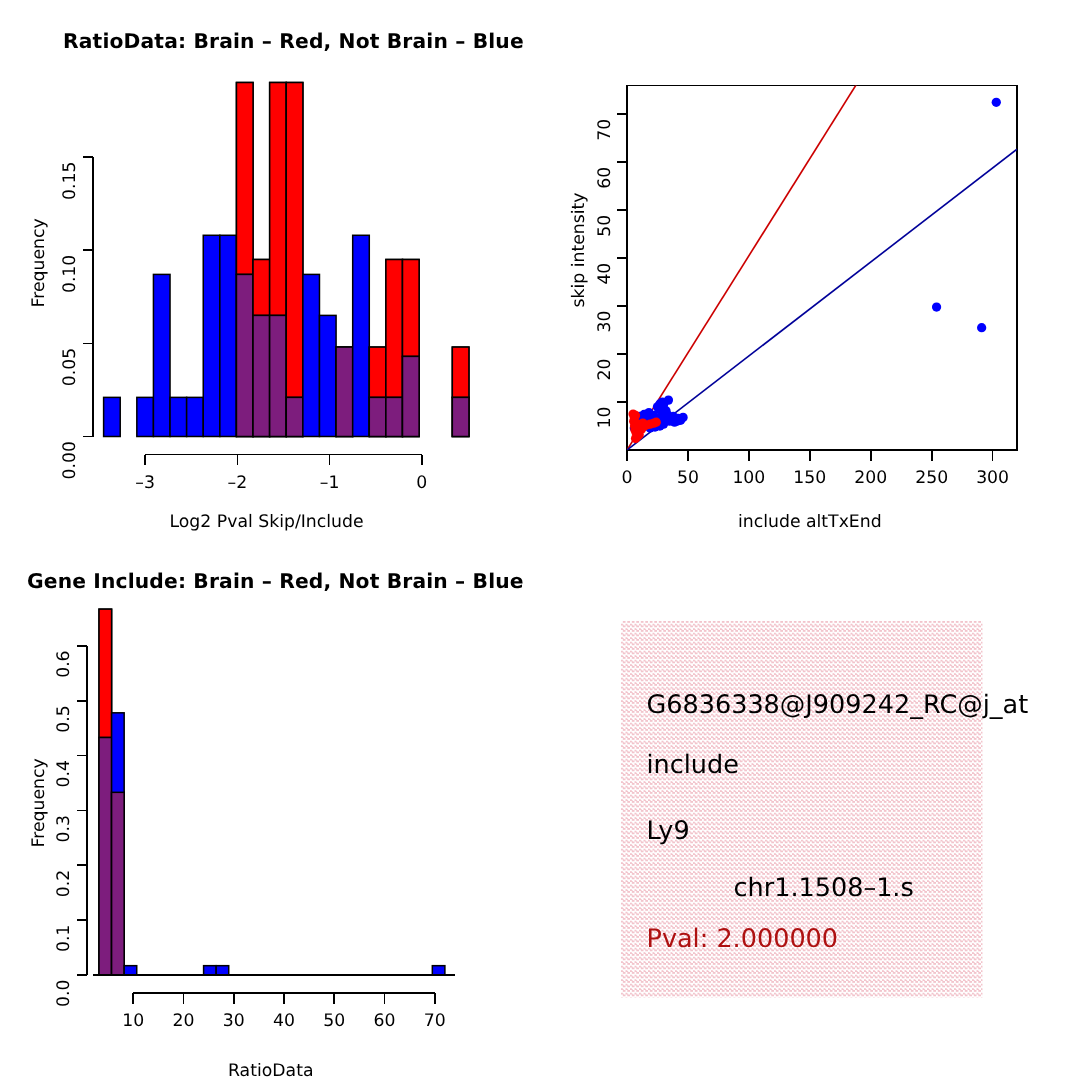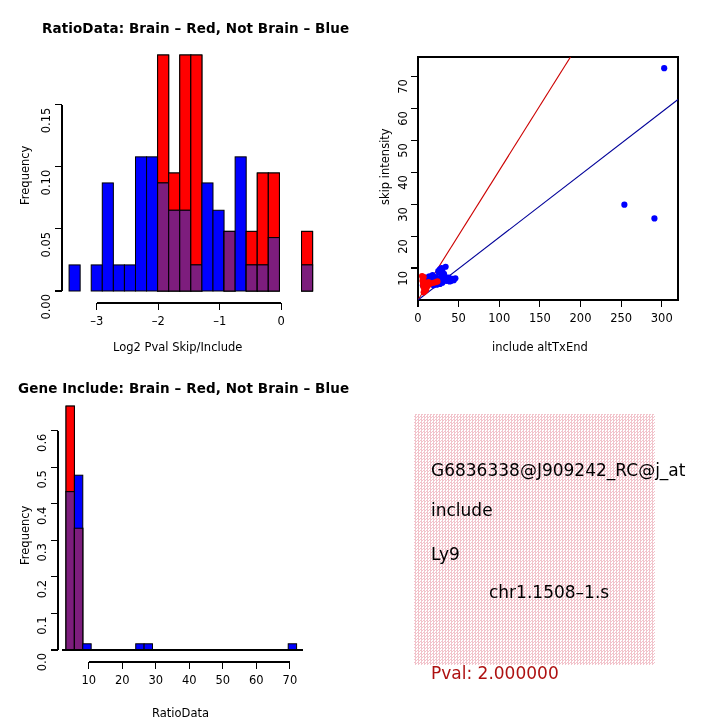--- a/index.html
+++ b/index.html
@@ -7,21 +7,21 @@
        font-family:"DejaVu Sans","Liberation Sans",sans-serif;color:#000;}
   #root{position:relative;width:720px;height:720px;}
   .panel{position:absolute;}
   .ptitle{position:absolute;font-weight:bold;font-size:13.5px;white-space:nowrap;
           letter-spacing:.1px;}
   .axlabel{position:absolute;font-size:11.5px;white-space:nowrap;}
   .vert{transform-origin:0 0;}
   svg{display:block;position:absolute;left:0;top:0;overflow:visible;}
   .infobox{position:absolute;}
   .infotxt{position:absolute;font-size:17px;white-space:nowrap;color:#000;}
-  .infotxt.pv{color:#AE1111;margin-top:47px;}
+  .infotxt.pv{color:#AE1111;}
 </style>
 </head>
 <body>
 
 <div id="root">
 
   <div class="panel" style="left:0;top:0;width:360px;height:360px;">
     <div class="ptitle" style="left:42px;top:20px;">RatioData: Brain – Red, Not Brain – Blue</div>
     <svg id="svg-hist1" width="360" height="360">
         <rect x="69.07499999999999" y="264.9157894736842" width="11.070000000000007" height="26.084210526315815" fill="#0000FF" stroke="#000" stroke-width="1"></rect>

